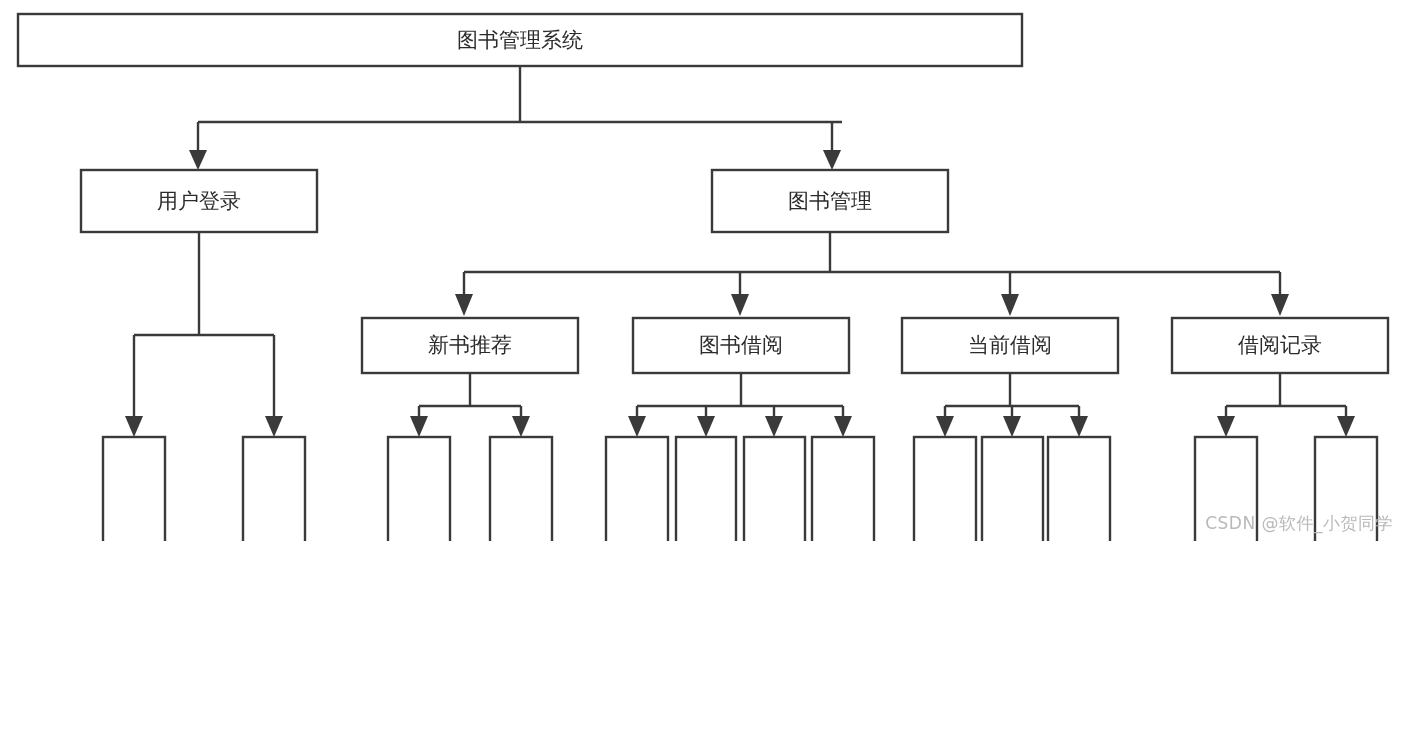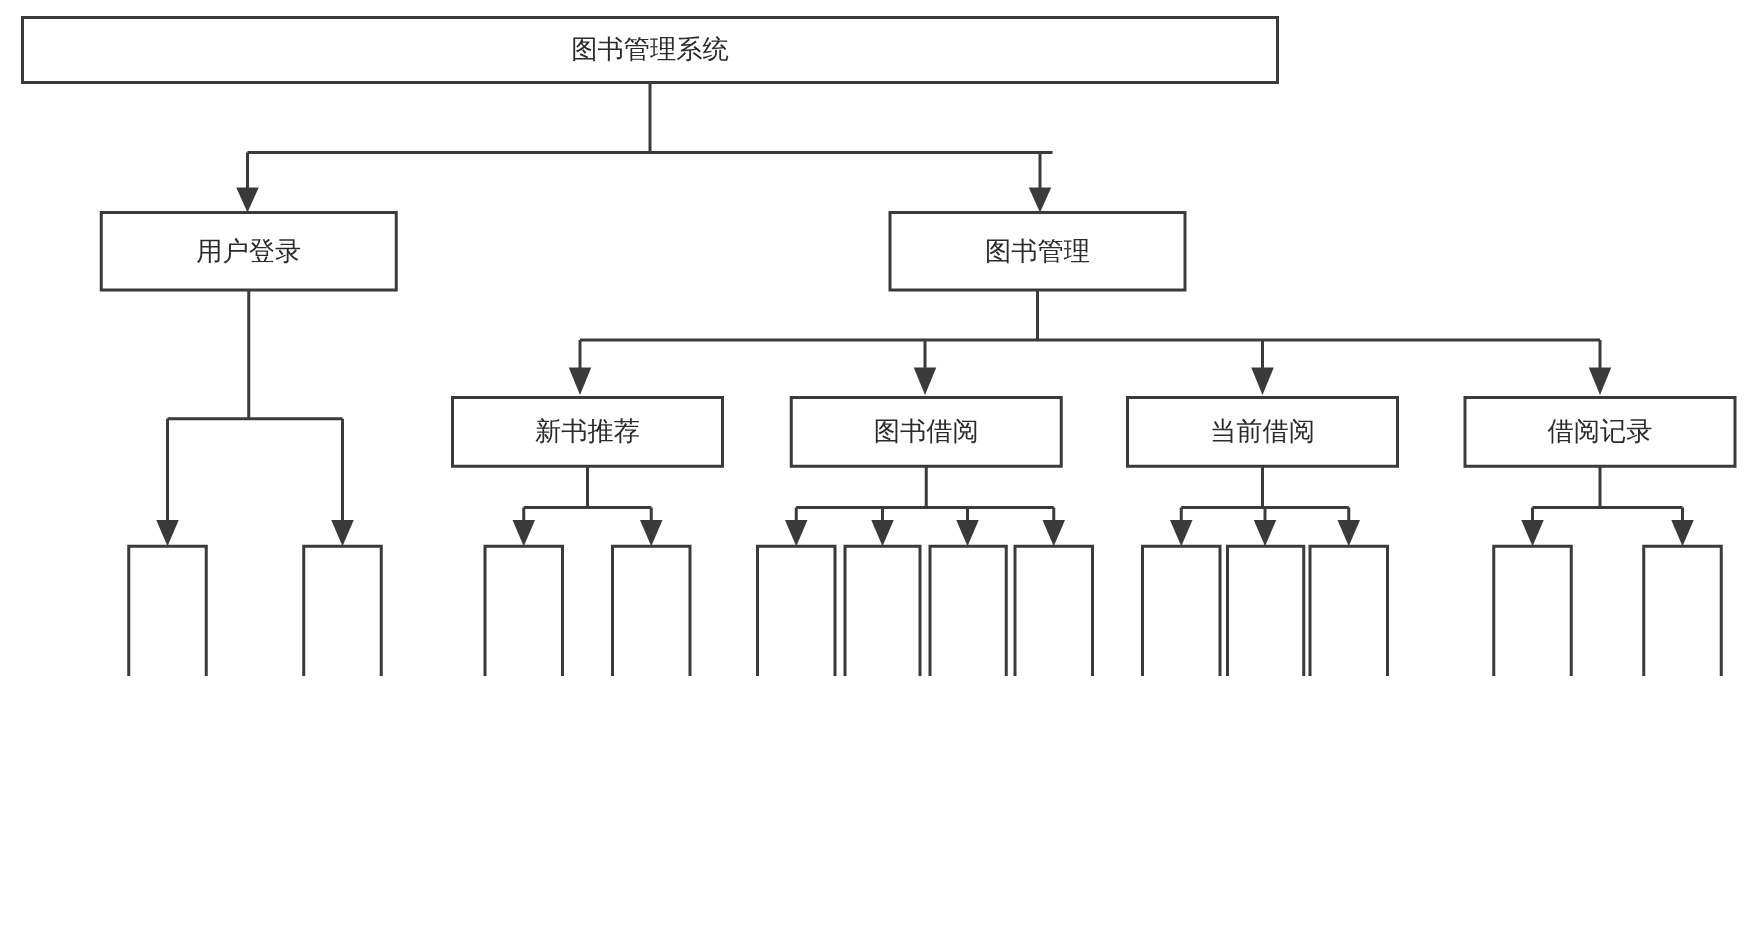--- a/index.html
+++ b/index.html
@@ -260,14 +260,15 @@
     <span class="leaf-label">确认归还（管理员）</span>
   </div>
 
   <div class="leaf-label-wrap" style="left:1195px; top:437px; width:62px; height:297px;">
     <span class="leaf-label">新增借阅记录</span>
   </div>
   <div class="leaf-label-wrap" style="left:1315px; top:437px; width:62px; height:297px;">
     <span class="leaf-label">查询借阅记录</span>
   </div>
 
+  <div class="watermark">CSDN @软件_小贺同学</div>
 
 </div>
 
 </body></html>

